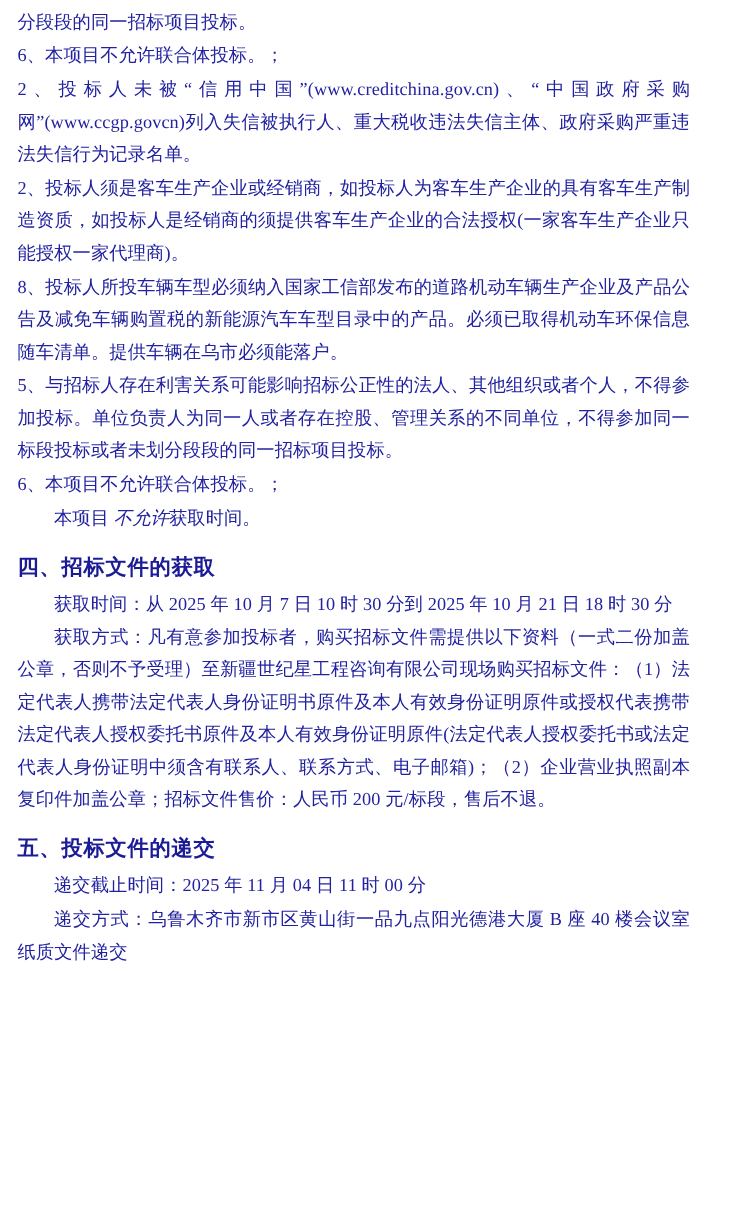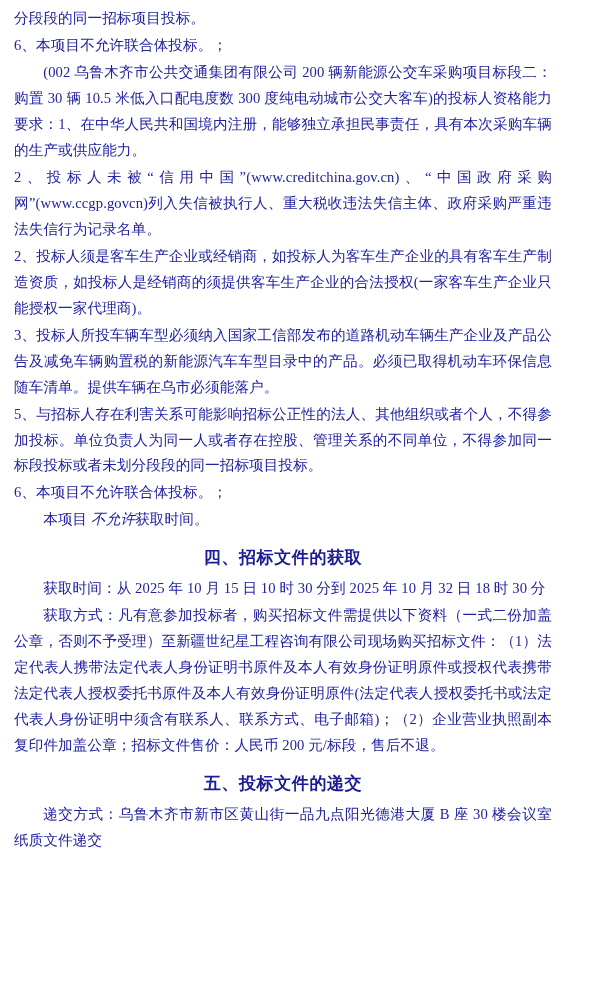--- a/index.html
+++ b/index.html
@@ -32,54 +32,53 @@
   }
   .indent {
     text-indent: 2em;
   }
   .heading {
     font-size: 17px;
     font-weight: bold;
     color: #1b1b96;
     margin: 13px 0 7px 0;
     letter-spacing: 0.6px;
-    text-align: center;
   }
   .italic {
     font-style: italic;
     margin-top: 15px;
   }
 </style>
 </head>
 <body>
 
 <div class="page">
 
   <p class="para">分段段的同一招标项目投标。</p>
 
   <p class="para">6、本项目不允许联合体投标。；</p>
 
-  <p class="para indent">(002 乌鲁木齐市公共交通集团有限公司 200 辆新能源公交车采购项目标段二：购置 30 辆 10.5 米低入口配电度数 300 度纯电动城市公交大客车)的投标人资格能力要求：1、在中华人民共和国境内注册，能够独立承担民事责任，具有本次采购车辆的生产或供应能力。</p>
 
   <p class="para">2、投标人未被“信用中国”(www.creditchina.gov.cn)、“中国政府采购网”(www.ccgp.govcn)列入失信被执行人、重大税收违法失信主体、政府采购严重违法失信行为记录名单。</p>
 
   <p class="para">2、投标人须是客车生产企业或经销商，如投标人为客车生产企业的具有客车生产制造资质，如投标人是经销商的须提供客车生产企业的合法授权(一家客车生产企业只能授权一家代理商)。</p>
 
-  <p class="para">3、投标人所投车辆车型必须纳入国家工信部发布的道路机动车辆生产企业及产品公告及减免车辆购置税的新能源汽车车型目录中的产品。必须已取得机动车环保信息随车清单。提供车辆在乌市必须能落户。</p>
+  <p class="para">8、投标人所投车辆车型必须纳入国家工信部发布的道路机动车辆生产企业及产品公告及减免车辆购置税的新能源汽车车型目录中的产品。必须已取得机动车环保信息随车清单。提供车辆在乌市必须能落户。</p>
 
   <p class="para">5、与招标人存在利害关系可能影响招标公正性的法人、其他组织或者个人，不得参加投标。单位负责人为同一人或者存在控股、管理关系的不同单位，不得参加同一标段投标或者未划分段段的同一招标项目投标。</p>
 
   <p class="para">6、本项目不允许联合体投标。；</p>
 
   <p class="para indent"><span>本项目 </span><span class="italic">不允许</span><span>获取时间。</span></p>
 
   <h2 class="heading">四、招标文件的获取</h2>
 
-  <p class="para indent">获取时间：从 2025 年 10 月 15 日  10 时 30 分到 2025 年 10 月 32 日  18 时 30 分</p>
+  <p class="para indent">获取时间：从 2025 年 10 月 7 日  10 时 30 分到 2025 年 10 月 21 日  18 时 30 分</p>
 
   <p class="para indent">获取方式：凡有意参加投标者，购买招标文件需提供以下资料（一式二份加盖公章，否则不予受理）至新疆世纪星工程咨询有限公司现场购买招标文件：（1）法定代表人携带法定代表人身份证明书原件及本人有效身份证明原件或授权代表携带法定代表人授权委托书原件及本人有效身份证明原件(法定代表人授权委托书或法定代表人身份证明中须含有联系人、联系方式、电子邮箱)；（2）企业营业执照副本复印件加盖公章；招标文件售价：人民币 200 元/标段，售后不退。</p>
 
   <h2 class="heading">五、投标文件的递交</h2>
 
+  <p class="para indent">递交截止时间：2025 年 11 月 04 日 11 时 00 分</p>
 
-  <p class="para indent">递交方式：乌鲁木齐市新市区黄山街一品九点阳光德港大厦 B 座 30 楼会议室纸质文件递交</p>
+  <p class="para indent">递交方式：乌鲁木齐市新市区黄山街一品九点阳光德港大厦 B 座 40 楼会议室纸质文件递交</p>
 
 </div>
 
 </body></html>

